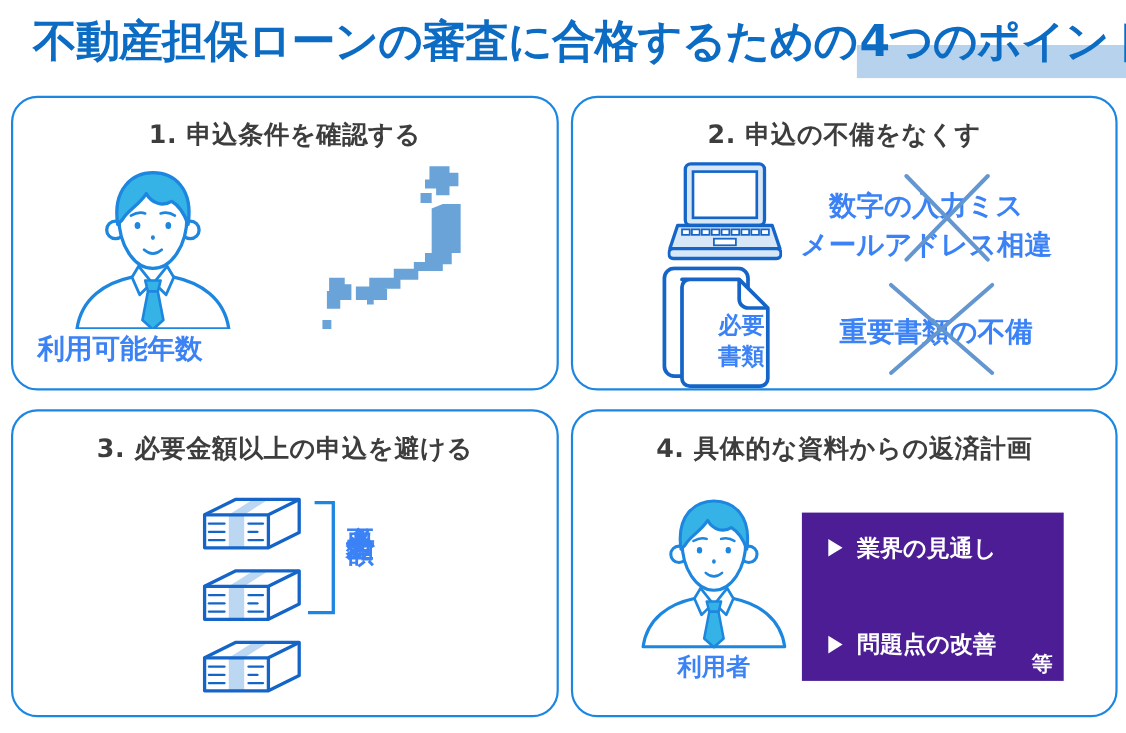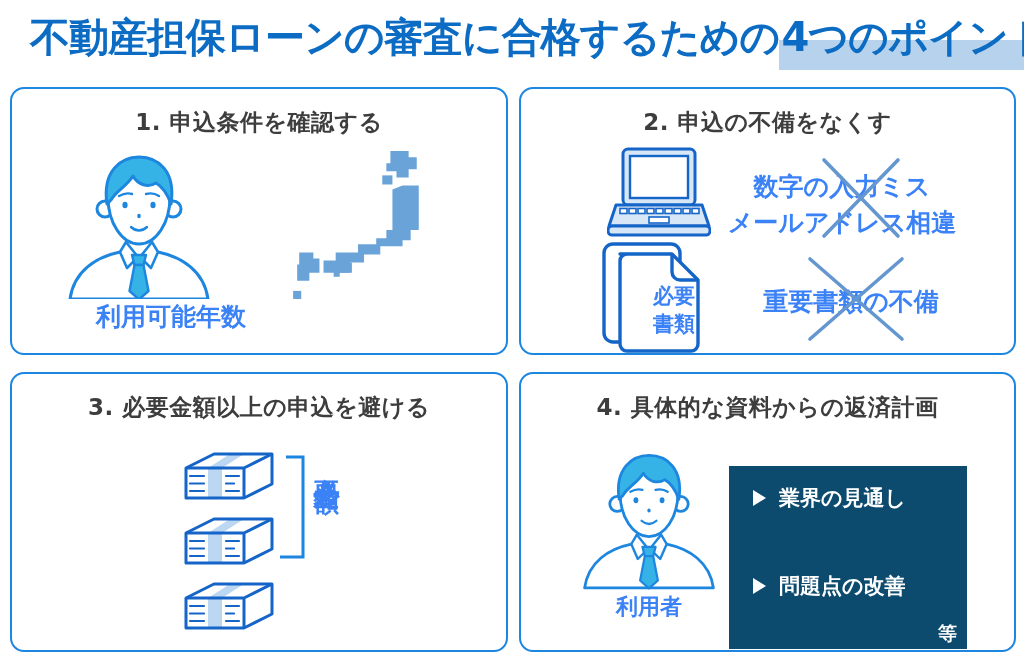--- a/index.html
+++ b/index.html
@@ -6,35 +6,35 @@
   body{font-family:"DejaVu Sans","Liberation Sans",sans-serif;}
   .stage{position:relative;width:1024px;height:666px;background:#fff;overflow:hidden;}
 
   
   .title{position:absolute;left:30px;top:10px;white-space:nowrap;
          font-size:40px;font-weight:700;letter-spacing:-1px;color:#0c6cc4;}
   .title .hl{background:linear-gradient(to bottom,transparent 46%,#b7d2ec 46%);
              padding:0 18px 10px 2px;}
 
   
-  .panel{position:absolute;background:#fff;border:2px solid #1c86e0;border-radius:14px;}
+  .panel{position:absolute;background:#fff;border:2px solid #1c86e0;border-radius:24px;}
   .panel.p1{left:10px;top:87px;width:494px;height:264px;}
   .panel.p2{left:519px;top:87px;width:493px;height:264px;}
   .panel.p3{left:10px;top:372px;width:494px;height:276px;}
   .panel.p4{left:519px;top:372px;width:493px;height:276px;}
   .panel-heading{position:absolute;top:18px;left:0;right:0;text-align:center;
                  font-size:23px;font-weight:600;color:#3d3d3d;letter-spacing:0.5px;}
 
   .abs{position:absolute;}
   .blue-label{color:#3b82f6;font-weight:700;}
 
   
   .p1-person{left:52px;top:58px;width:150px;height:152px;}
   .p1-map{left:274px;top:58px;width:148px;height:152px;}
-  .p1-label-left{left:22px;top:211px;width:212px;text-align:right;font-size:25px;}
+  .p1-label-left{left:22px;top:211px;width:212px;text-align:left;font-size:25px;}
   .p1-label-right{left:228px;top:211px;width:246px;text-align:center;font-size:25px;}
 
   
   .p2-laptop{left:86px;top:58px;width:104px;height:94px;}
   .p2-mistakes{left:188px;top:80px;width:266px;text-align:center;
                font-size:25px;line-height:36px;}
   .p2-x1{left:299px;top:67px;width:82px;height:84px;}
   .p2-docs{left:79px;top:153px;width:112px;height:114px;}
   .p2-doc-label{left:117px;top:193px;width:72px;text-align:center;
                 font-size:21px;line-height:28px;}
@@ -45,21 +45,21 @@
   .p3-money1{left:170px;top:76px;width:94px;height:52px;}
   .p3-money2{left:170px;top:141px;width:94px;height:52px;}
   .p3-money3{left:170px;top:206px;width:94px;height:52px;}
   .p3-bracket{left:266px;top:80px;width:32px;height:106px;}
   .p3-vlabel{left:298px;top:83px;font-size:26px;
              writing-mode:vertical-rl;text-orientation:upright;letter-spacing:3px;}
 
   
   .p4-person{left:58px;top:70px;width:140px;height:146px;}
   .p4-label{left:48px;top:218px;width:160px;text-align:center;font-size:22px;}
-  .plan-box{left:208px;top:92px;width:238px;height:183px;background:#0c4a6e;}
+  .plan-box{left:208px;top:92px;width:238px;height:153px;background:#4c1d95;}
   .plan-row{position:absolute;left:24px;display:flex;align-items:center;gap:13px;}
   .plan-row.r0{top:18px;} .plan-row.r1{top:62px;} .plan-row.r2{top:106px;}
   .tri{width:0;height:0;border-left:13px solid #fff;
        border-top:8px solid transparent;border-bottom:8px solid transparent;}
   .plan-text{color:#fff;font-size:21px;font-weight:700;white-space:nowrap;}
   .etc{position:absolute;right:10px;bottom:2px;color:#fff;font-size:19px;font-weight:700;}
 
   svg{display:block;width:100%;height:100%;}
 </style>
 </head>

